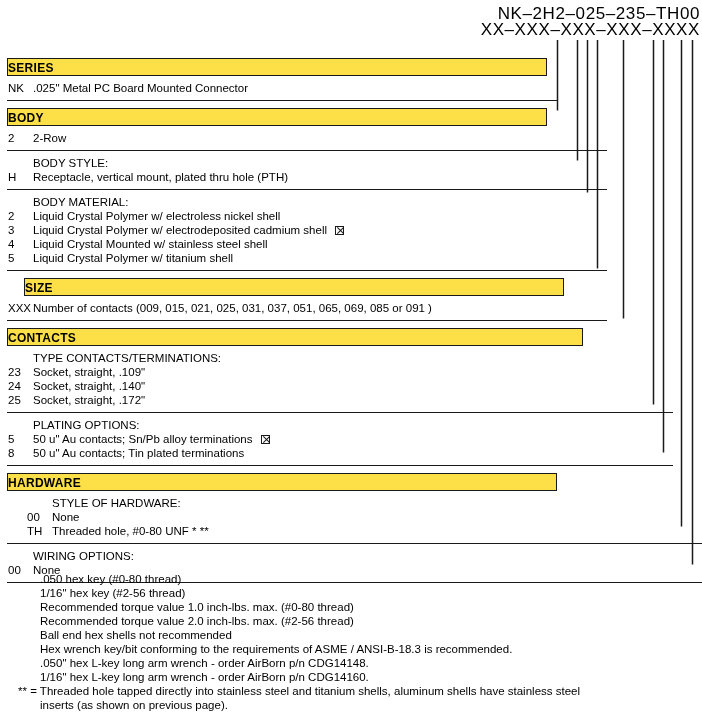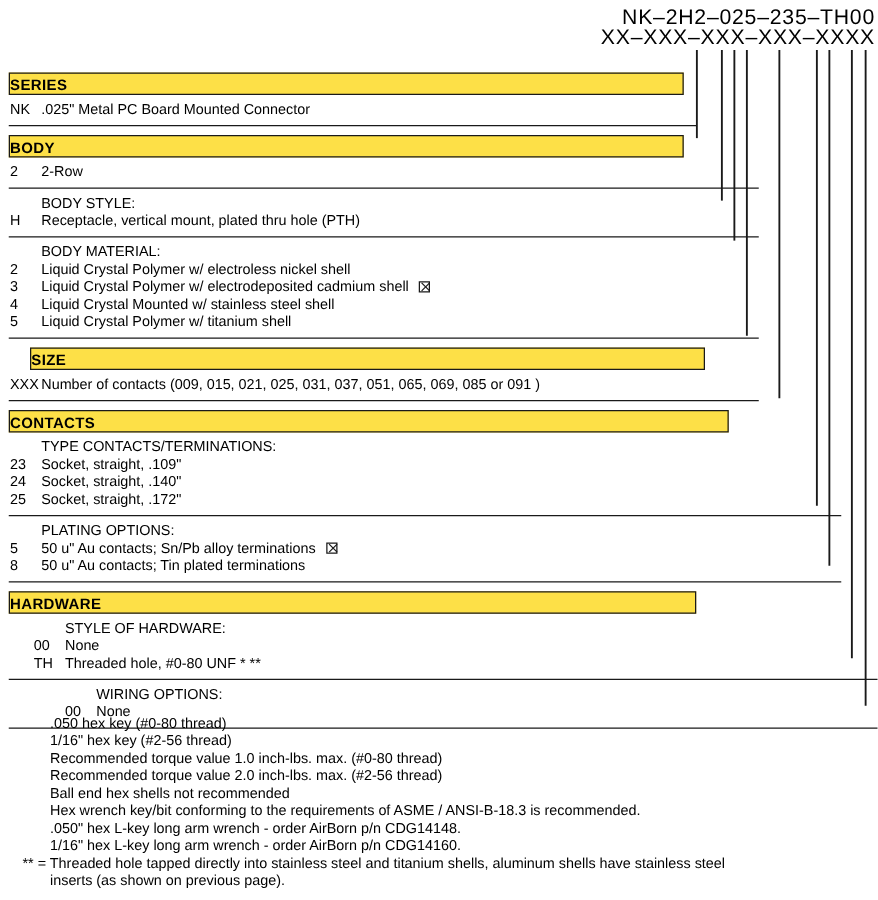--- a/index.html
+++ b/index.html
@@ -277,21 +277,21 @@
         <div class="opt-row">
           <span class="opt-code">00</span>
           <span class="opt-desc">None</span>
         </div>
         <div class="opt-row">
           <span class="opt-code">TH</span>
           <span class="opt-desc">Threaded hole, #0-80 UNF * **</span>
         </div>
       </div>
       <div class="rule" style="margin-left: 7px; width: 695px;"></div>
-      <div style="position: relative; padding-top: 5px; padding-bottom: 5px; padding-left: 44px;">
+      <div style="position: relative; padding-top: 5px; padding-bottom: 5px;">
         <div class="opt-row">
           <span class="opt-desc hdr">WIRING OPTIONS:</span>
         </div>
         <div class="opt-row">
           <span class="opt-code">00</span>
           <span class="opt-desc">None</span>
         </div>
       </div>
       <div class="rule" style="margin-left: 7px; width: 695px;"></div>
     </div>

